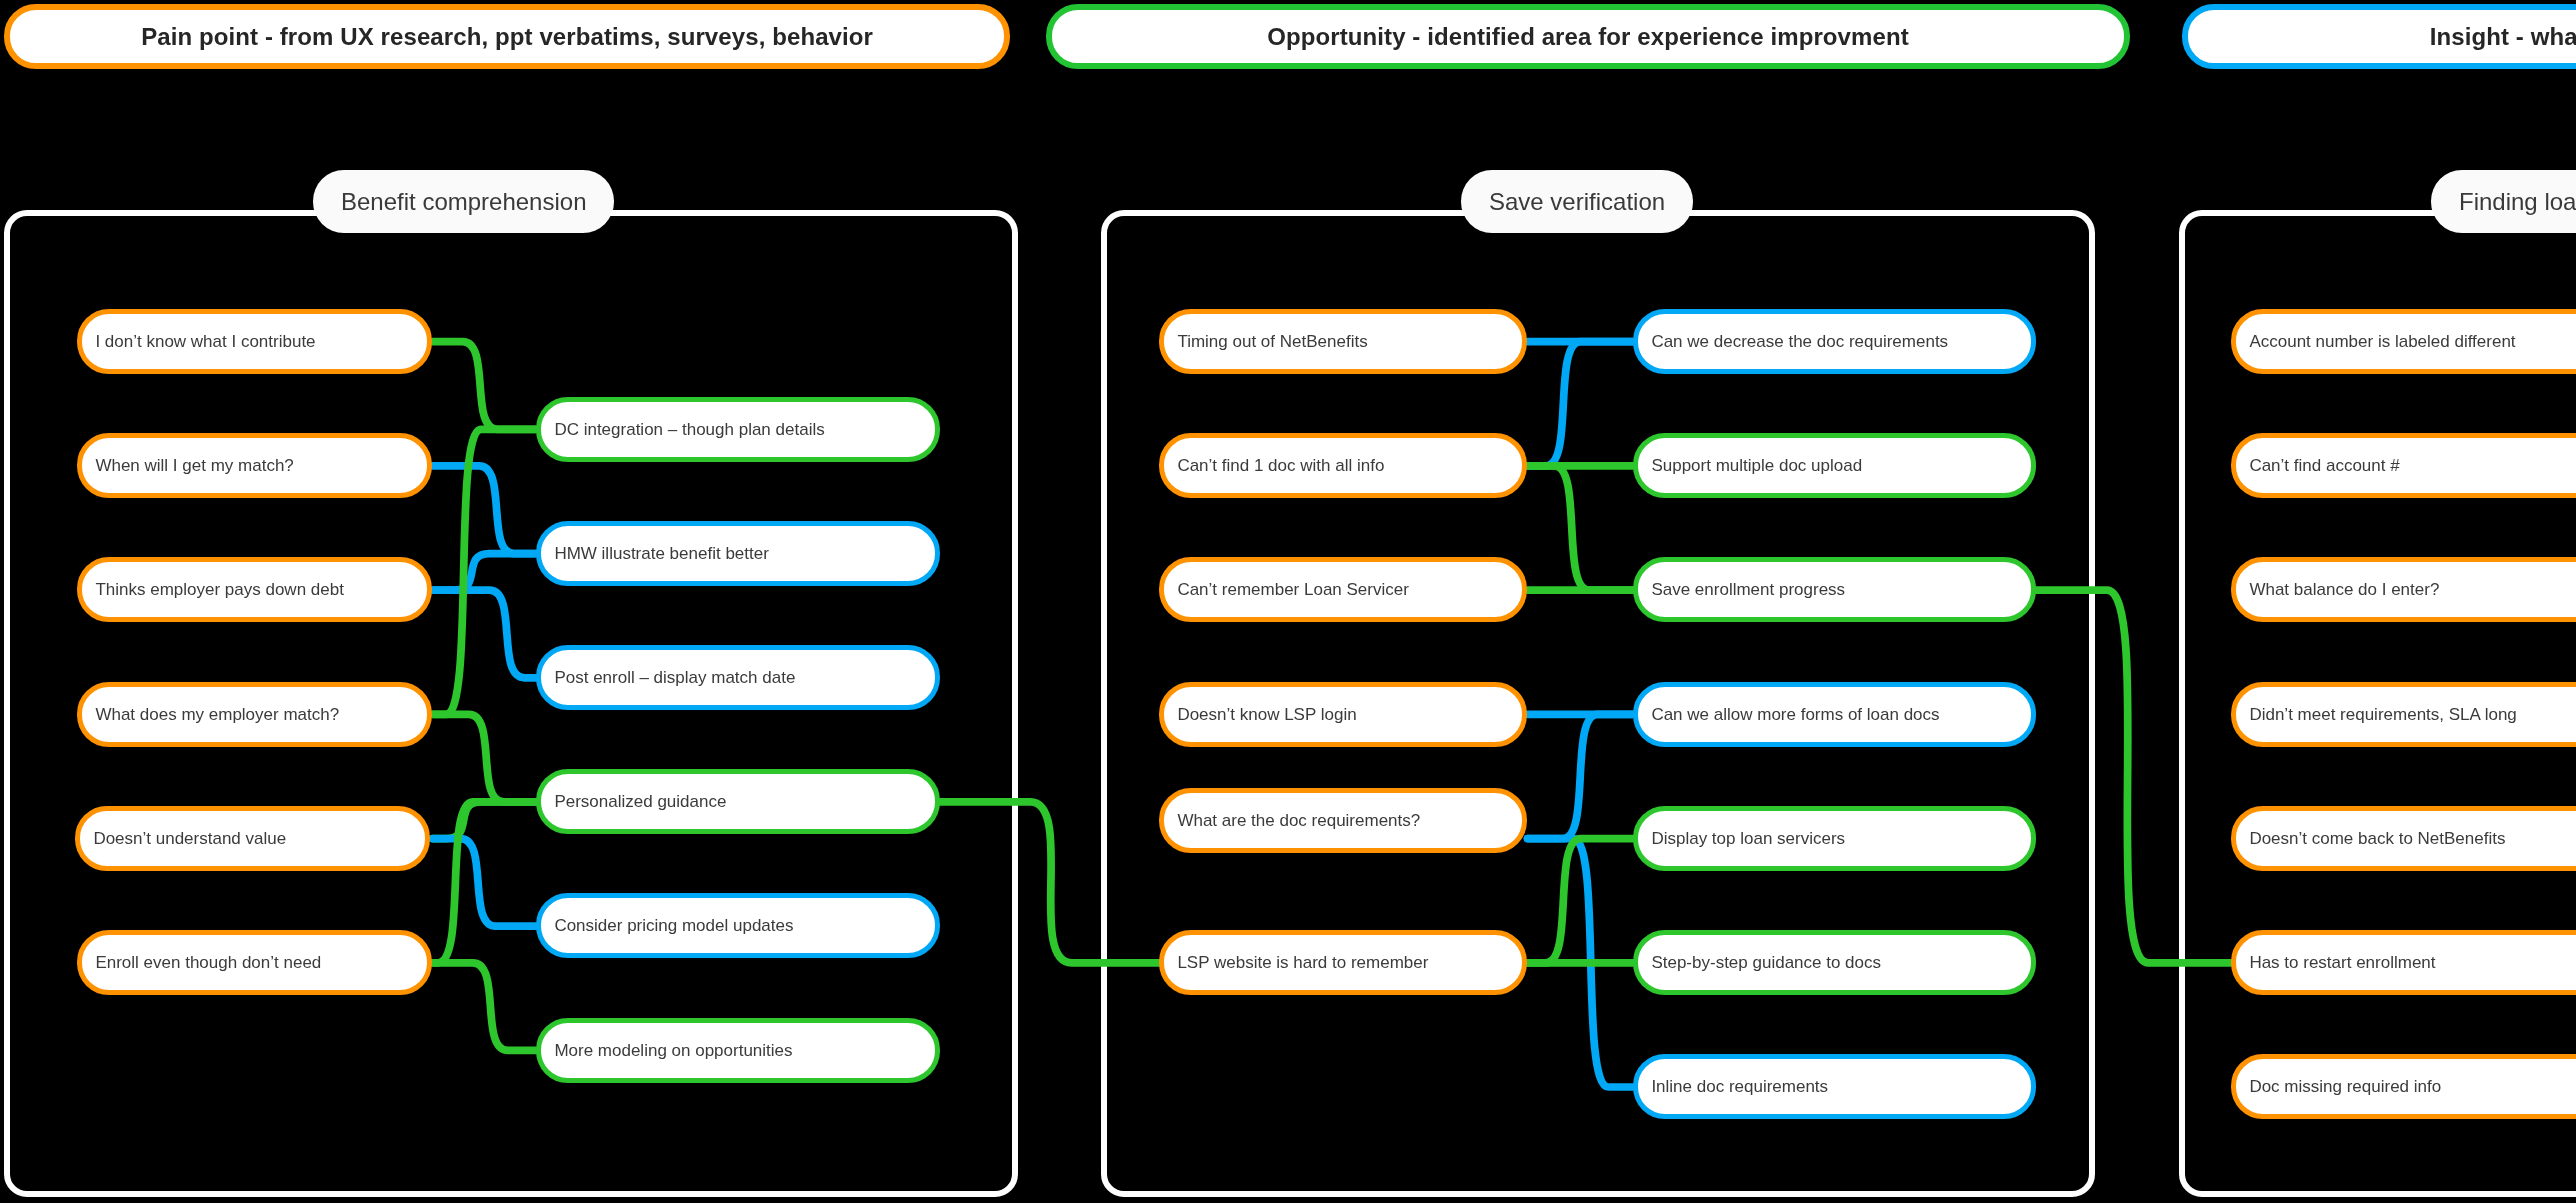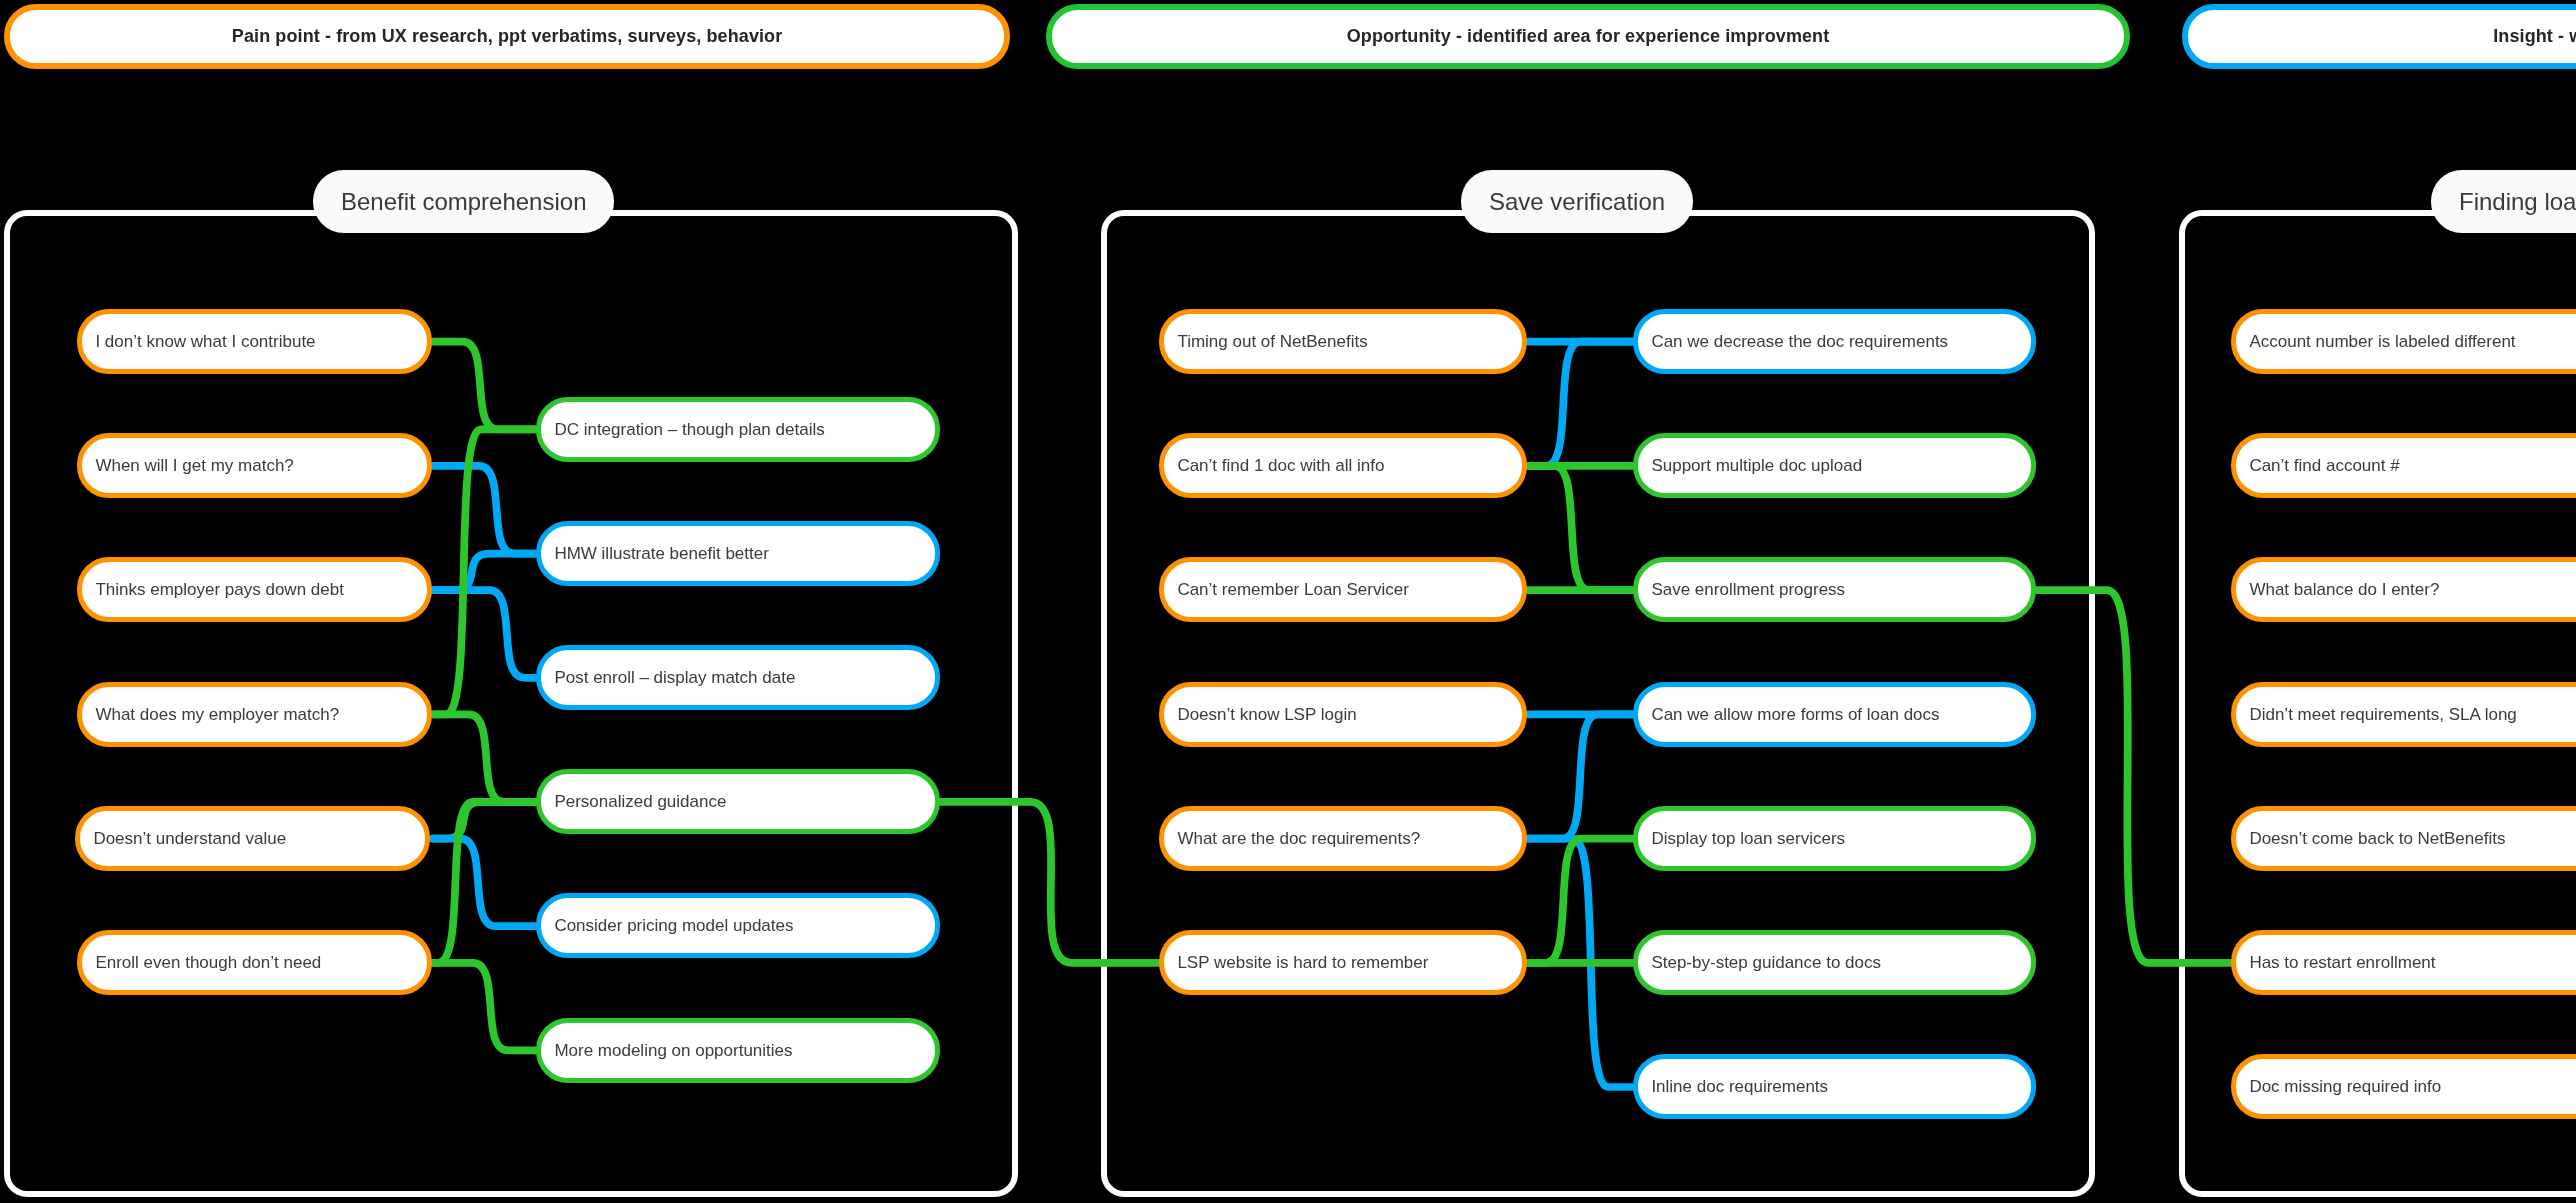--- a/index.html
+++ b/index.html
@@ -3,21 +3,21 @@
 <meta charset="utf-8">
 <style>
   html,body{margin:0;padding:0;background:#000;}
   body{width:3196px;height:1204px;overflow:hidden;font-family:"Liberation Sans",sans-serif;}
   #stage{position:relative;width:3196px;height:1204px;background:#000;}
 
   
   .legend{position:absolute;top:4.1px;left:0;width:3196px;height:72px;}
   .legend-chip{position:absolute;top:0;height:65px;border-radius:32px;background:#fff;
                display:flex;align-items:center;justify-content:center;box-sizing:border-box;}
-  .legend-chip span{font-size:18px;font-weight:700;color:#262626;letter-spacing:0.1px;}
+  .legend-chip span{font-size:24px;font-weight:700;color:#262626;letter-spacing:0.1px;}
   .chip-pain{left:4.1px;width:1006px;border:6.7px solid #FF9200;}
   .chip-opp{left:1046px;width:1084px;border:6.7px solid #23C433;}
   .chip-ins{left:2182px;width:1008px;border:6.7px solid #00A8F5;}
 
   
   .panel{position:absolute;top:210px;height:987px;border:6.7px solid #ffffff;border-radius:23px;
          background:transparent;box-sizing:border-box;}
   #panel-0{left:4.1px;width:1014px;}
   #panel-1{left:1101px;width:994px;}
   #panel-2{left:2179px;width:1011px;}
@@ -148,21 +148,21 @@
       </div>
       <div class="card b-orange" style="left: 1159px; top: 433px; width: 368px;">
         <span>Can’t find 1 doc with all info</span>
       </div>
       <div class="card b-orange" style="left: 1159px; top: 557px; width: 368px;">
         <span>Can’t remember Loan Servicer</span>
       </div>
       <div class="card b-orange" style="left: 1159px; top: 682px; width: 368px;">
         <span>Doesn’t know LSP login</span>
       </div>
-      <div class="card b-orange" style="left: 1159px; top: 806px; width: 368px;">
+      <div class="card b-orange" style="left: 1159px; top: 788px; width: 368px;">
         <span>What are the doc requirements?</span>
       </div>
       <div class="card b-orange" style="left: 1159px; top: 930px; width: 368px;">
         <span>LSP website is hard to remember</span>
       </div>
       <div class="card b-blue" style="left: 1633px; top: 309px; width: 403px;">
         <span>Can we decrease the doc requirements</span>
       </div>
       <div class="card b-green" style="left: 1633px; top: 433px; width: 403px;">
         <span>Support multiple doc upload</span>

